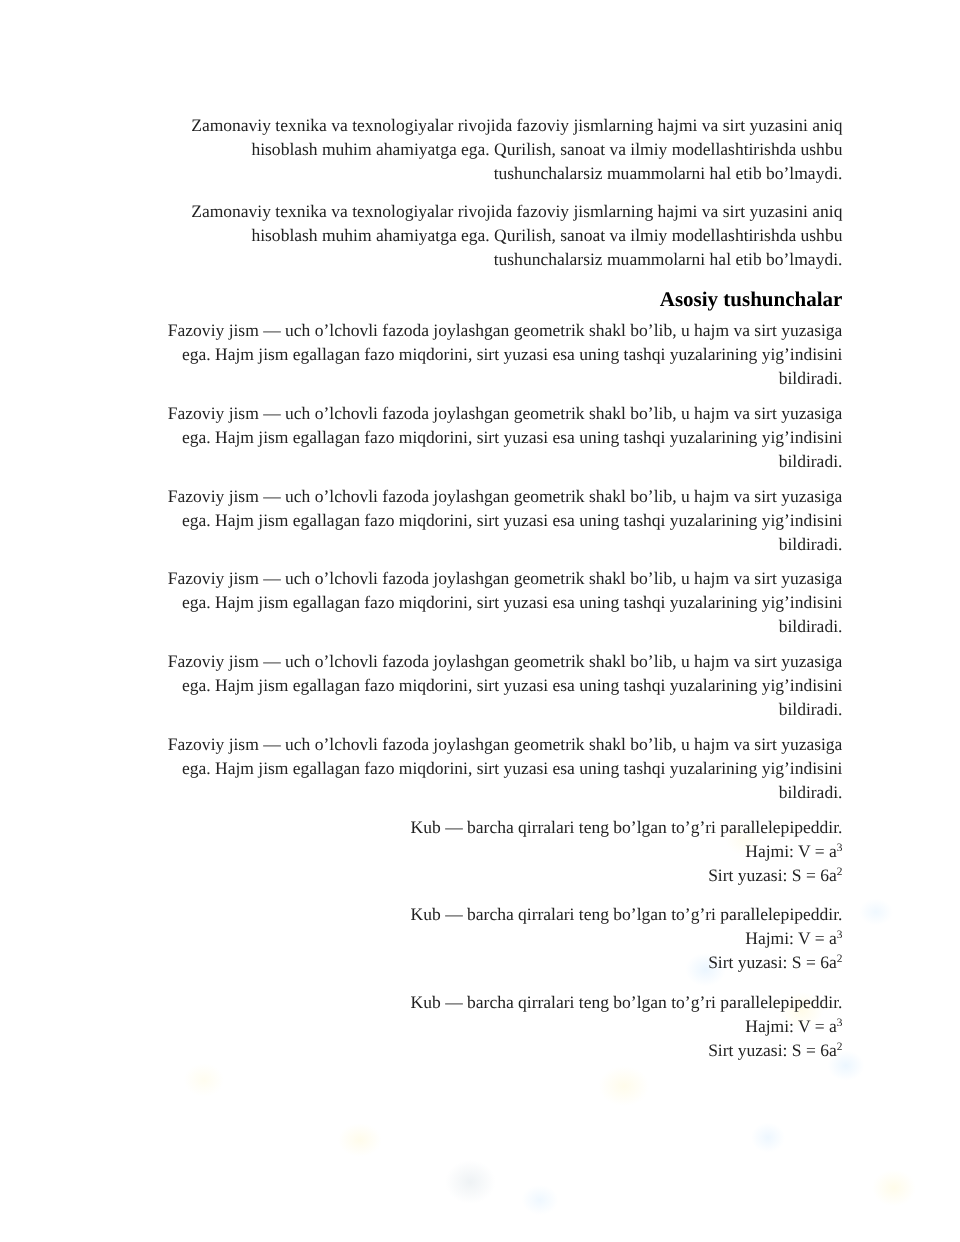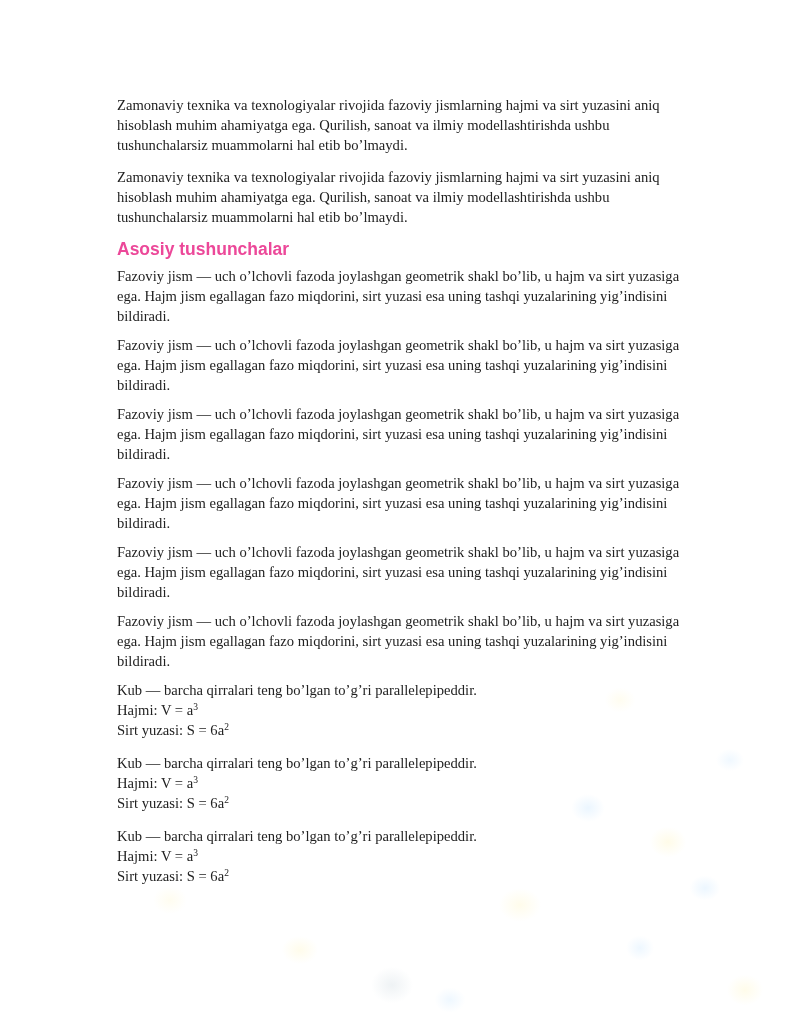--- a/index.html
+++ b/index.html
@@ -32,30 +32,31 @@
       radial-gradient(24px 20px at 170px 900px, rgba(255,247,205,0.30), rgba(255,247,205,0) 70%);
   }
   .page {
     position: relative;
     padding: 95px 98px 0 117px;
   }
   .para {
     font-size: 14.6px;
     line-height: 20px;
     margin: 0 0 9px 0;
-    text-align: left;
+    text-align: right;
   }
   .intro { margin-bottom: 12px; }
   .h2 {
-    font-family: Liberation Sans, sans-serif;
+    font-family: Liberation Serif, serif;
     font-size: 17.5px;
     line-height: 20px;
     font-weight: 700;
-    color: #ec4899;
+    color: #000000;
     margin: 12px 0 7px 0;
+    text-align: right;
   }
   .kub-block { margin: 0 0 13px 0; }
   .kub-block .para { margin: 0; font-family: Liberation Serif, serif; }
   sup.exp {
     font-size: 9.5px;
     line-height: 0;
     vertical-align: 5px;
   }
 </style>
 </head>

